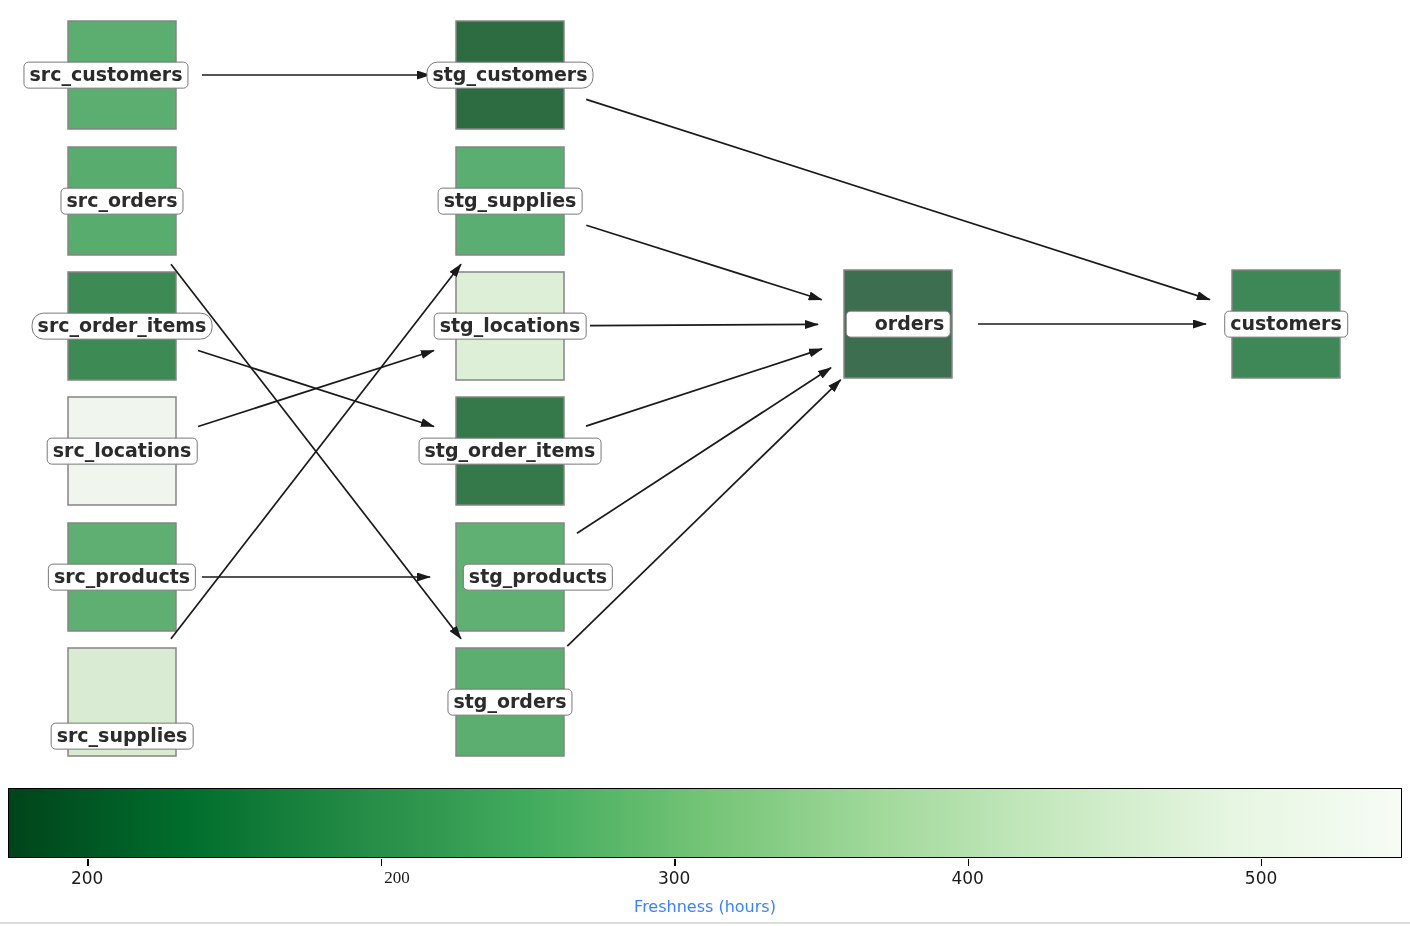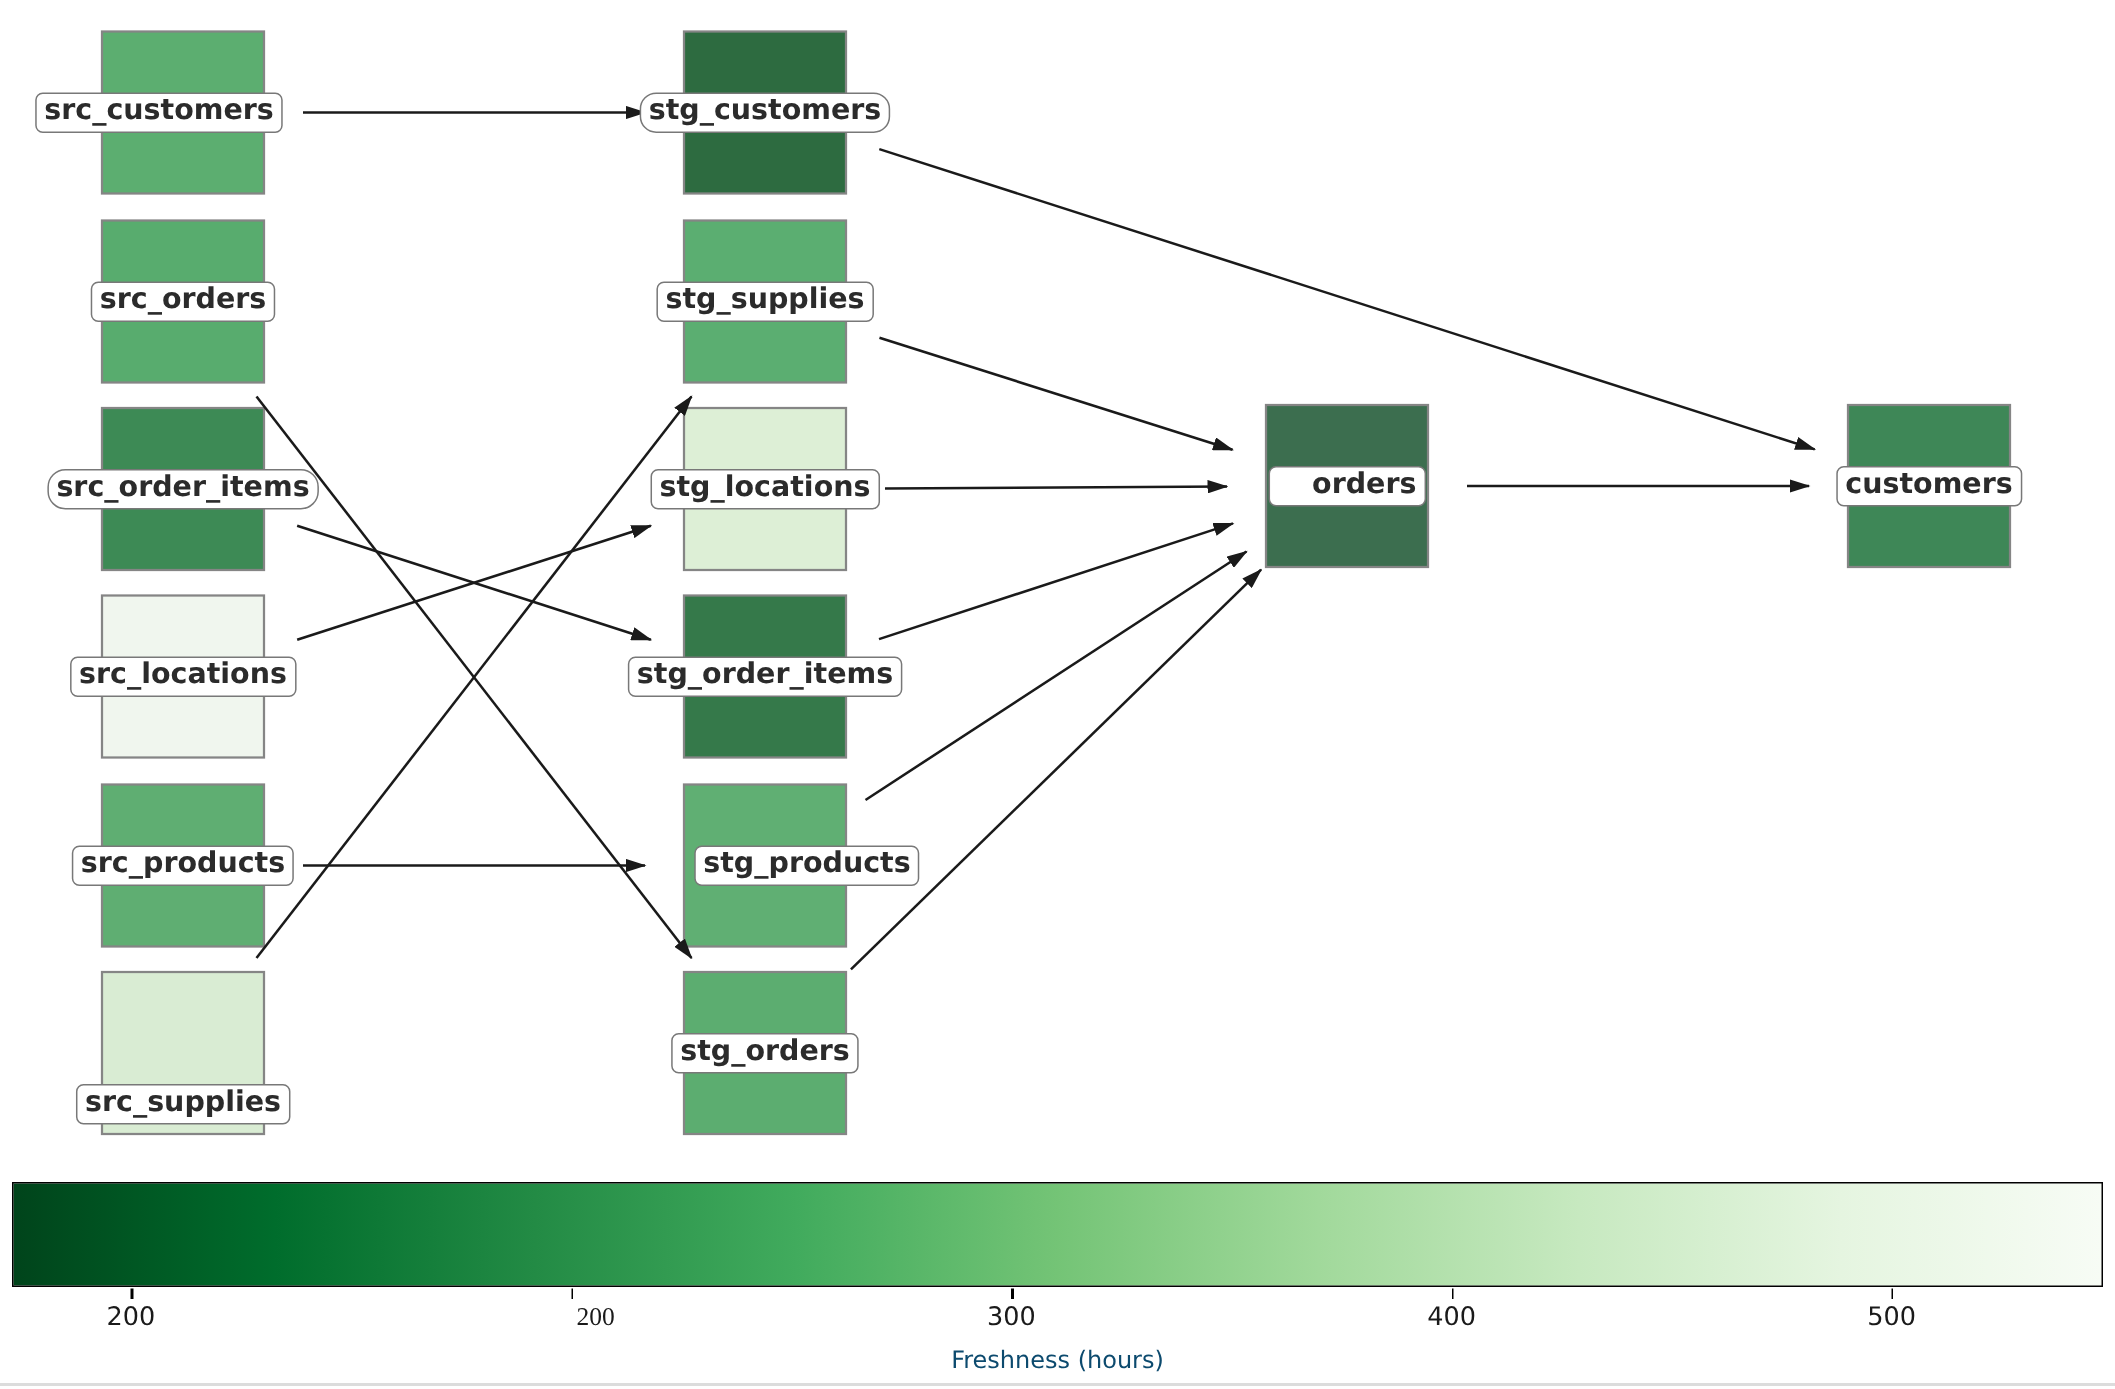--- a/index.html
+++ b/index.html
@@ -43,21 +43,21 @@
     top:868px;
     transform:translateX(-50%);
     font-size:17px;
     color:#1a1a1a;
   }
   #cbar-axis-label{
     position:absolute;
     left:705px;top:897px;
     transform:translateX(-50%);
     font-size:16px;
-    color:#0c4a6e;
+    color:#3b82f6;
   }
   #bottom-strip{
     position:absolute;
     left:0;top:922px;width:1410px;height:2px;
     background:#dcdcdc;
   }
 </style>
 </head>
 <body>
 

